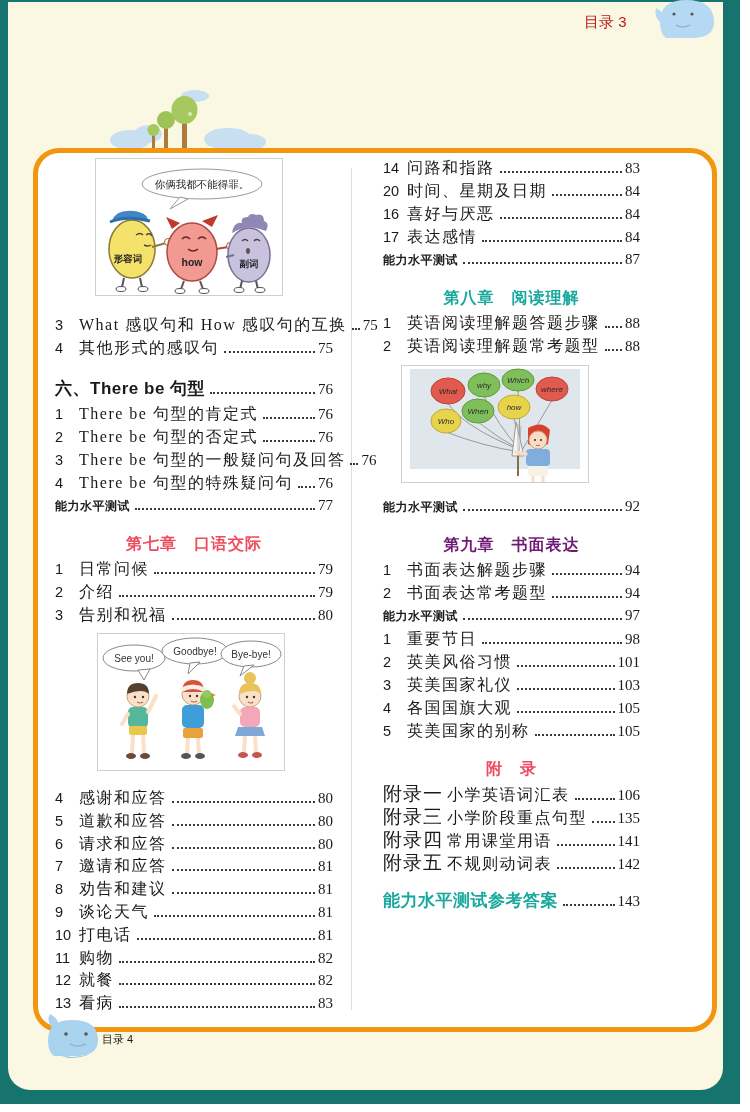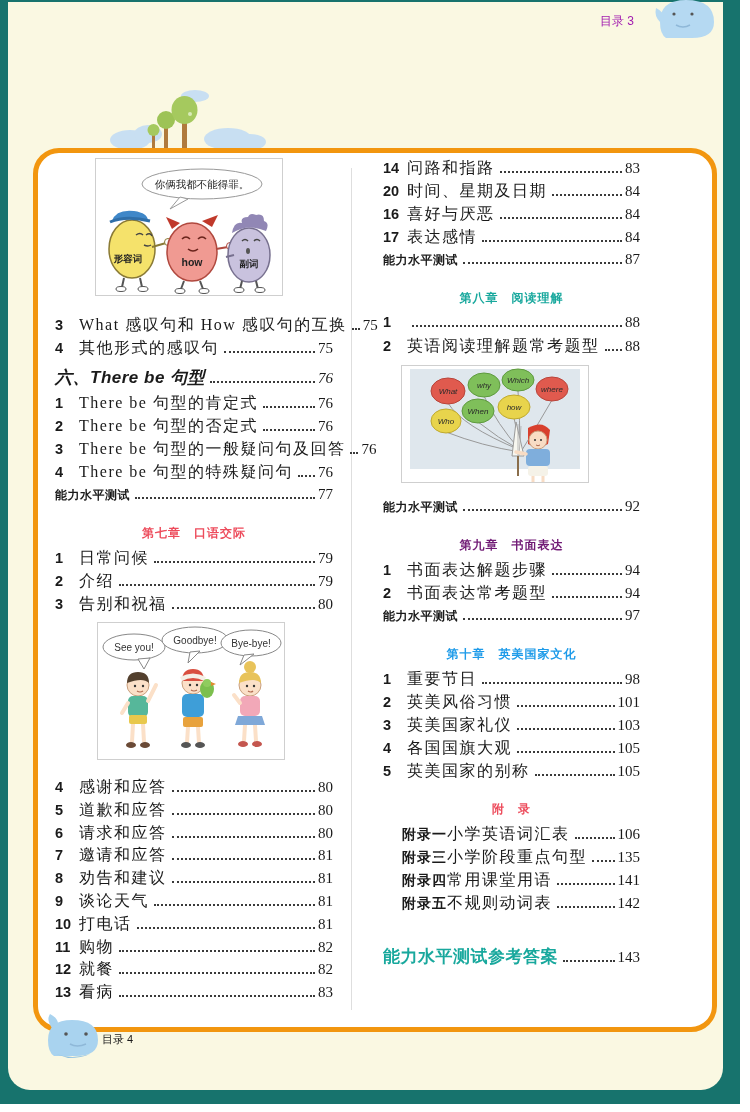--- a/index.html
+++ b/index.html
@@ -1,45 +1,45 @@
 <!DOCTYPE html>
 <html lang="zh"><head>
 <meta charset="utf-8">
 <style>
   html,body{margin:0;padding:0;}
   body{width:750px;height:1112px;position:relative;background:#fff;
        font-family:"Liberation Serif","DejaVu Serif",serif;}
   .teal-frame{position:absolute;left:0;top:0;width:740px;height:1104px;background:#17736D;}
   .cream{position:absolute;left:8px;top:2px;width:715px;height:1088px;
          background:#FAF8E2;border-radius:0 0 22px 22px;overflow:hidden;}
-  .hdr-label{position:absolute;top:13px;left:600px;font-family:"Liberation Sans",sans-serif;
-             font-size:12px;color:#a21caf;}
+  .hdr-label{position:absolute;top:13px;left:584px;font-family:"Liberation Sans",sans-serif;
+             font-size:15px;color:#b91c1c;}
   .hdr-whale{position:absolute;top:-8px;left:652px;}
   .ftr-whale{position:absolute;top:1010px;left:42px;}
   .ftr-label{position:absolute;top:1032px;left:102px;font-family:"Liberation Sans",sans-serif;
              font-size:11px;color:#1a1a1a;}
   .decor{position:absolute;left:100px;top:84px;}
   .content-box{position:absolute;left:33px;top:148px;width:674px;height:874px;
                background:#fff;border:5px solid #F2960F;border-radius:26px;}
   .divider{position:absolute;left:351px;top:168px;width:1px;height:842px;background:#DEDEDE;}
   .col{position:absolute;color:#1a1a1a;}
   .col-left{left:55px;top:158px;width:278px;}
   .col-right{left:383px;top:156px;width:257px;}
   .row{display:flex;align-items:baseline;height:23px;font-size:16px;line-height:23px;white-space:nowrap;}
-  .row .num{width:24px;flex:0 0 auto;font-family:"Liberation Sans",sans-serif;font-size:14.5px;font-weight:bold;}
-  .row .num.wide{width:64px;letter-spacing:1px;font-family:"Liberation Serif",serif;font-size:14px;text-align:right;}
+  .row .num{width:24px;flex:0 0 auto;font-family:"Liberation Sans",sans-serif;font-size:14.5px;}
+  .row .num.wide{width:64px;letter-spacing:1px;font-family:"Liberation Serif",serif;font-size:19px;}
   .row .lbl{letter-spacing:1.5px;flex:0 0 auto;text-align:center;}
   .row .dots{flex:1 1 auto;min-width:8px;border-bottom:2px dotted #3a3a3a;margin:0 3px 4px 5px;}
   .row .pg{flex:0 0 auto;font-size:15px;font-family:"Liberation Serif",serif;}
   .row.bold .lbl{font-family:"Liberation Sans",sans-serif;font-weight:700;letter-spacing:.5px;font-size:12px;}
-  .row.sec{height:27px;line-height:27px;margin-top:5px;font-style:italic;}
+  .row.sec{height:27px;line-height:27px;margin-top:16px;}
   .row.sec .lbl{font-family:"Liberation Sans",sans-serif;font-weight:700;font-size:17px;letter-spacing:.5px;}
   .row.teal-bold{height:24px;margin-top:15px;}
-  .row.teal-bold .lbl{font-family:"Liberation Sans",sans-serif;font-weight:700;font-size:17px;color:#18A89D;letter-spacing:.5px;margin-top:16px;}
-  .chapter{font-family:"Liberation Sans",sans-serif;font-weight:700;font-size:12px;
+  .row.teal-bold .lbl{font-family:"Liberation Sans",sans-serif;font-weight:700;font-size:17px;color:#18A89D;letter-spacing:.5px;}
+  .chapter{font-family:"Liberation Sans",sans-serif;font-weight:700;font-size:16px;
            text-align:center;height:26px;line-height:26px;margin-top:12px;letter-spacing:1px;}
   .chapter.red{color:#ED4C5C;}
   .chapter.teal{color:#18A89D;}
   .chapter.green{color:#701a75;}
   .chapter.blue{color:#1E9BE9;}
   .chapter.mt14{margin-top:14px;}
   .illus{background:#fff;border:1px solid #CFCFCF;margin:0 auto;}
   .illus.blobs{width:186px;height:136px;margin-bottom:13px;margin-left:40px;}
   .illus.farewell{width:186px;height:136px;margin-top:7px;margin-bottom:12px;margin-left:42px;}
   .illus.balloons{width:186px;height:116px;margin-top:8px;margin-bottom:8px;margin-left:18px;}
@@ -336,20 +336,21 @@
   <div class="row bold">
     <span class="lbl">能力水平测试</span>
     <span class="dots"></span>
     <span class="pg">87</span>
   </div>
 
   <div class="chapter teal mt14">第八章　阅读理解</div>
 
   <div class="row">
     <span class="num">1</span>
+    <span class="lbl">英语阅读理解题答题步骤</span>
     <span class="dots"></span>
     <span class="pg">88</span>
   </div>
   <div class="row">
     <span class="num">2</span>
     <span class="lbl">英语阅读理解题常考题型</span>
     <span class="dots"></span>
     <span class="pg">88</span>
   </div>
 
@@ -410,21 +411,20 @@
     <span class="lbl">书面表达常考题型</span>
     <span class="dots"></span>
     <span class="pg">94</span>
   </div>
   <div class="row bold">
     <span class="lbl">能力水平测试</span>
     <span class="dots"></span>
     <span class="pg">97</span>
   </div>
 
-  <div class="chapter blue mt14">第十章　英美国家文化</div>
 
   <div class="row">
     <span class="num">1</span>
     <span class="lbl">重要节日</span>
     <span class="dots"></span>
     <span class="pg">98</span>
   </div>
   <div class="row">
     <span class="num">2</span>
     <span class="lbl">英美风俗习惯</span>

